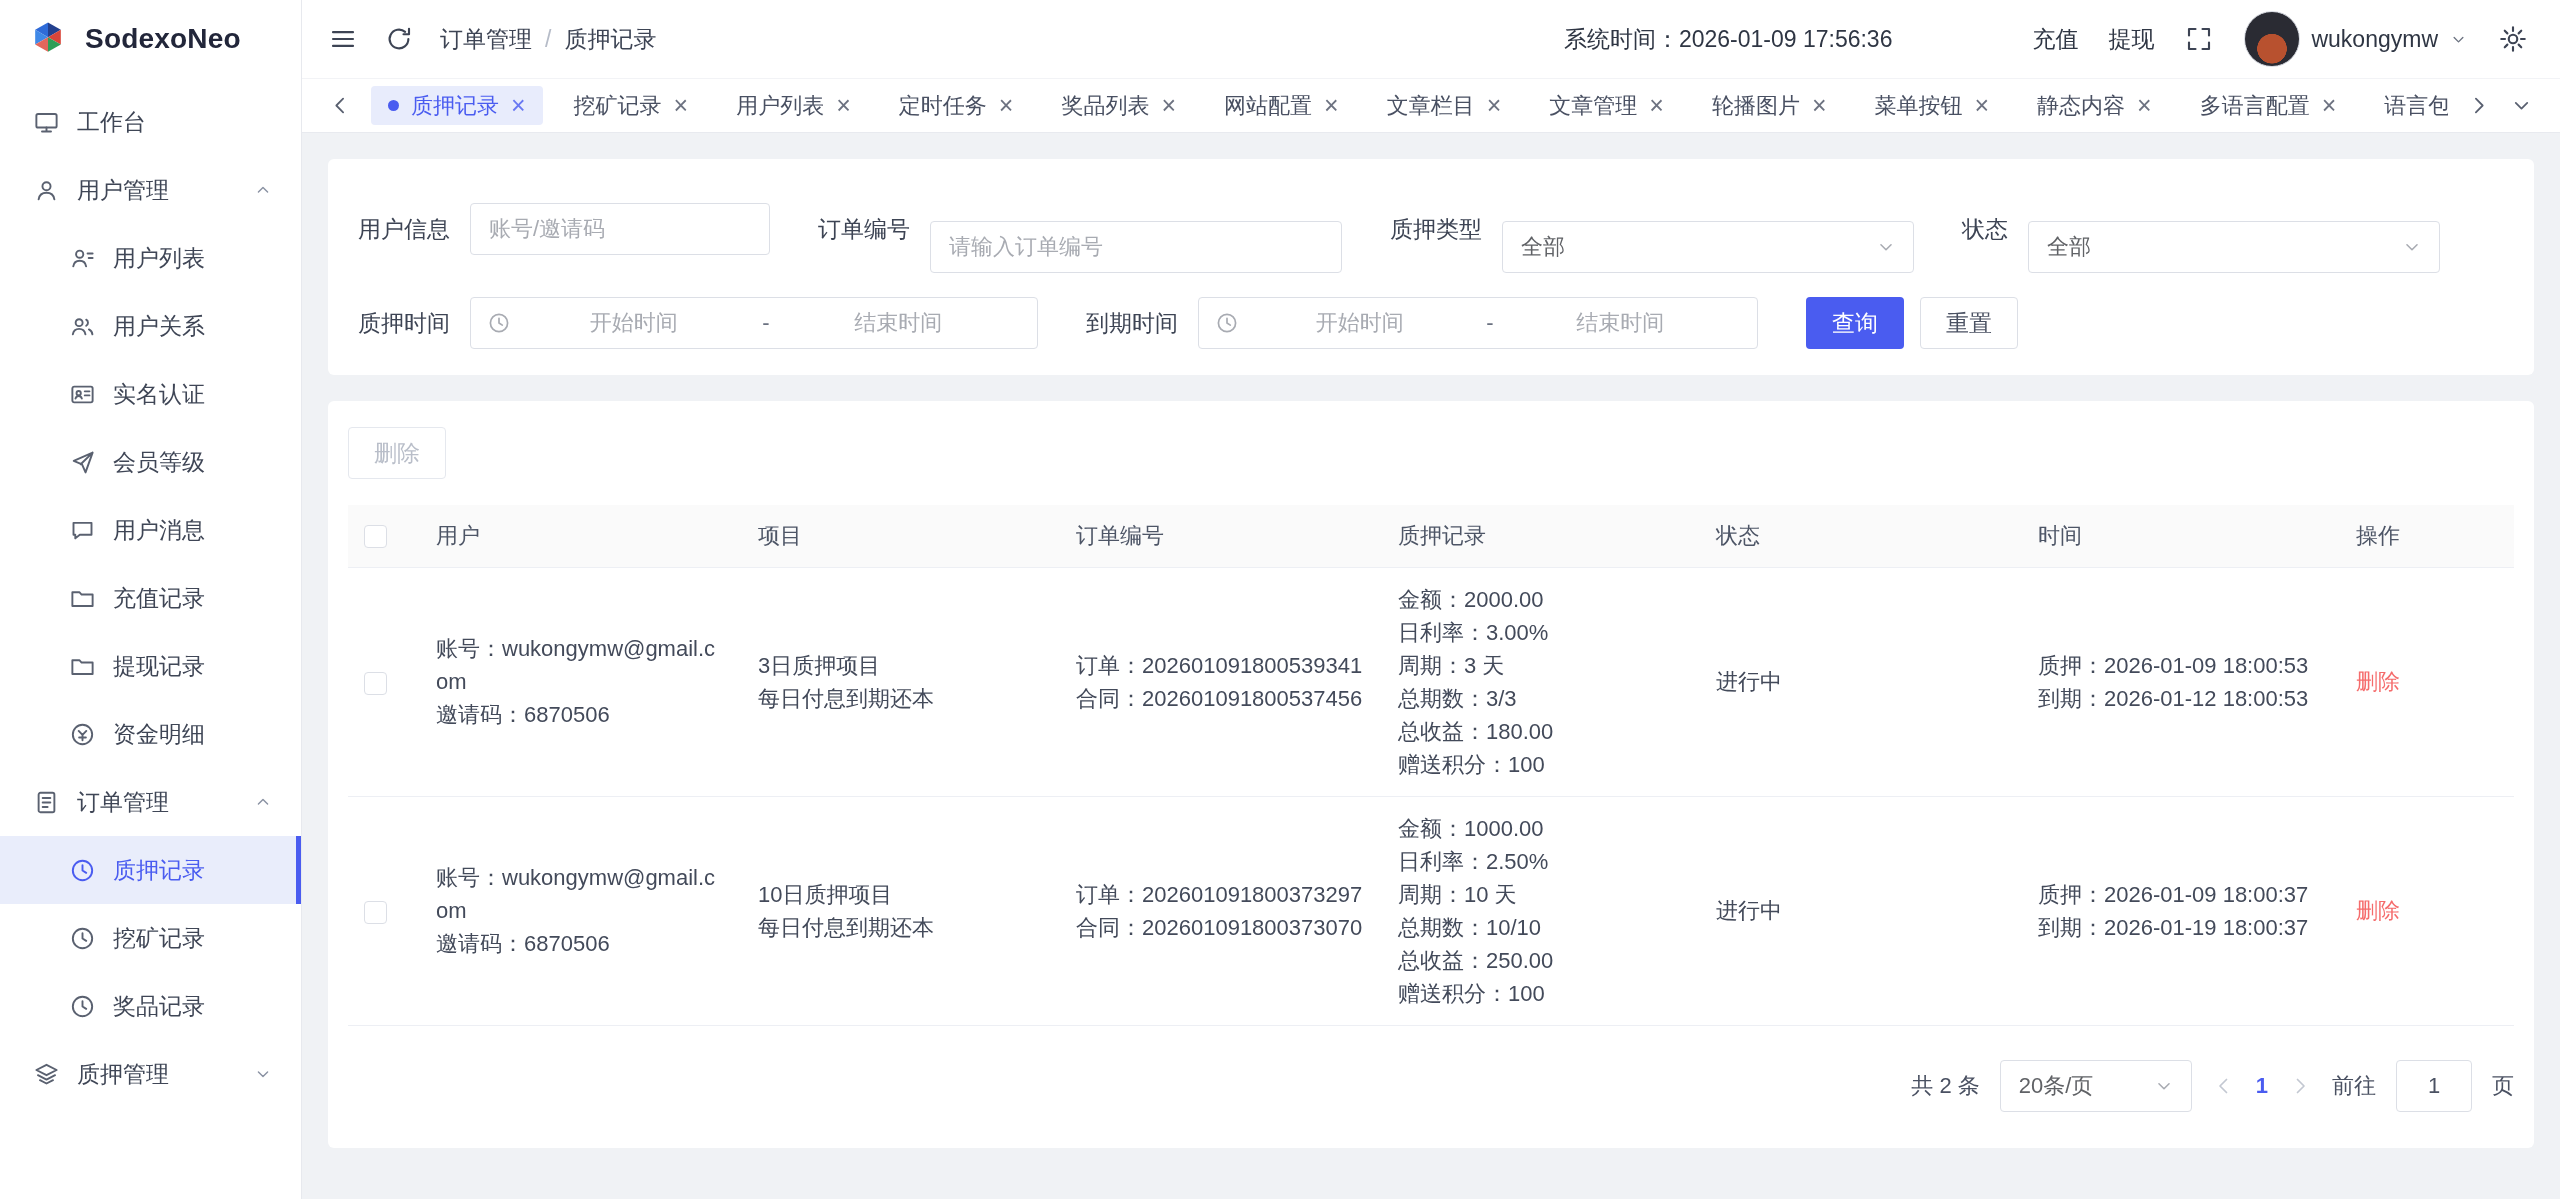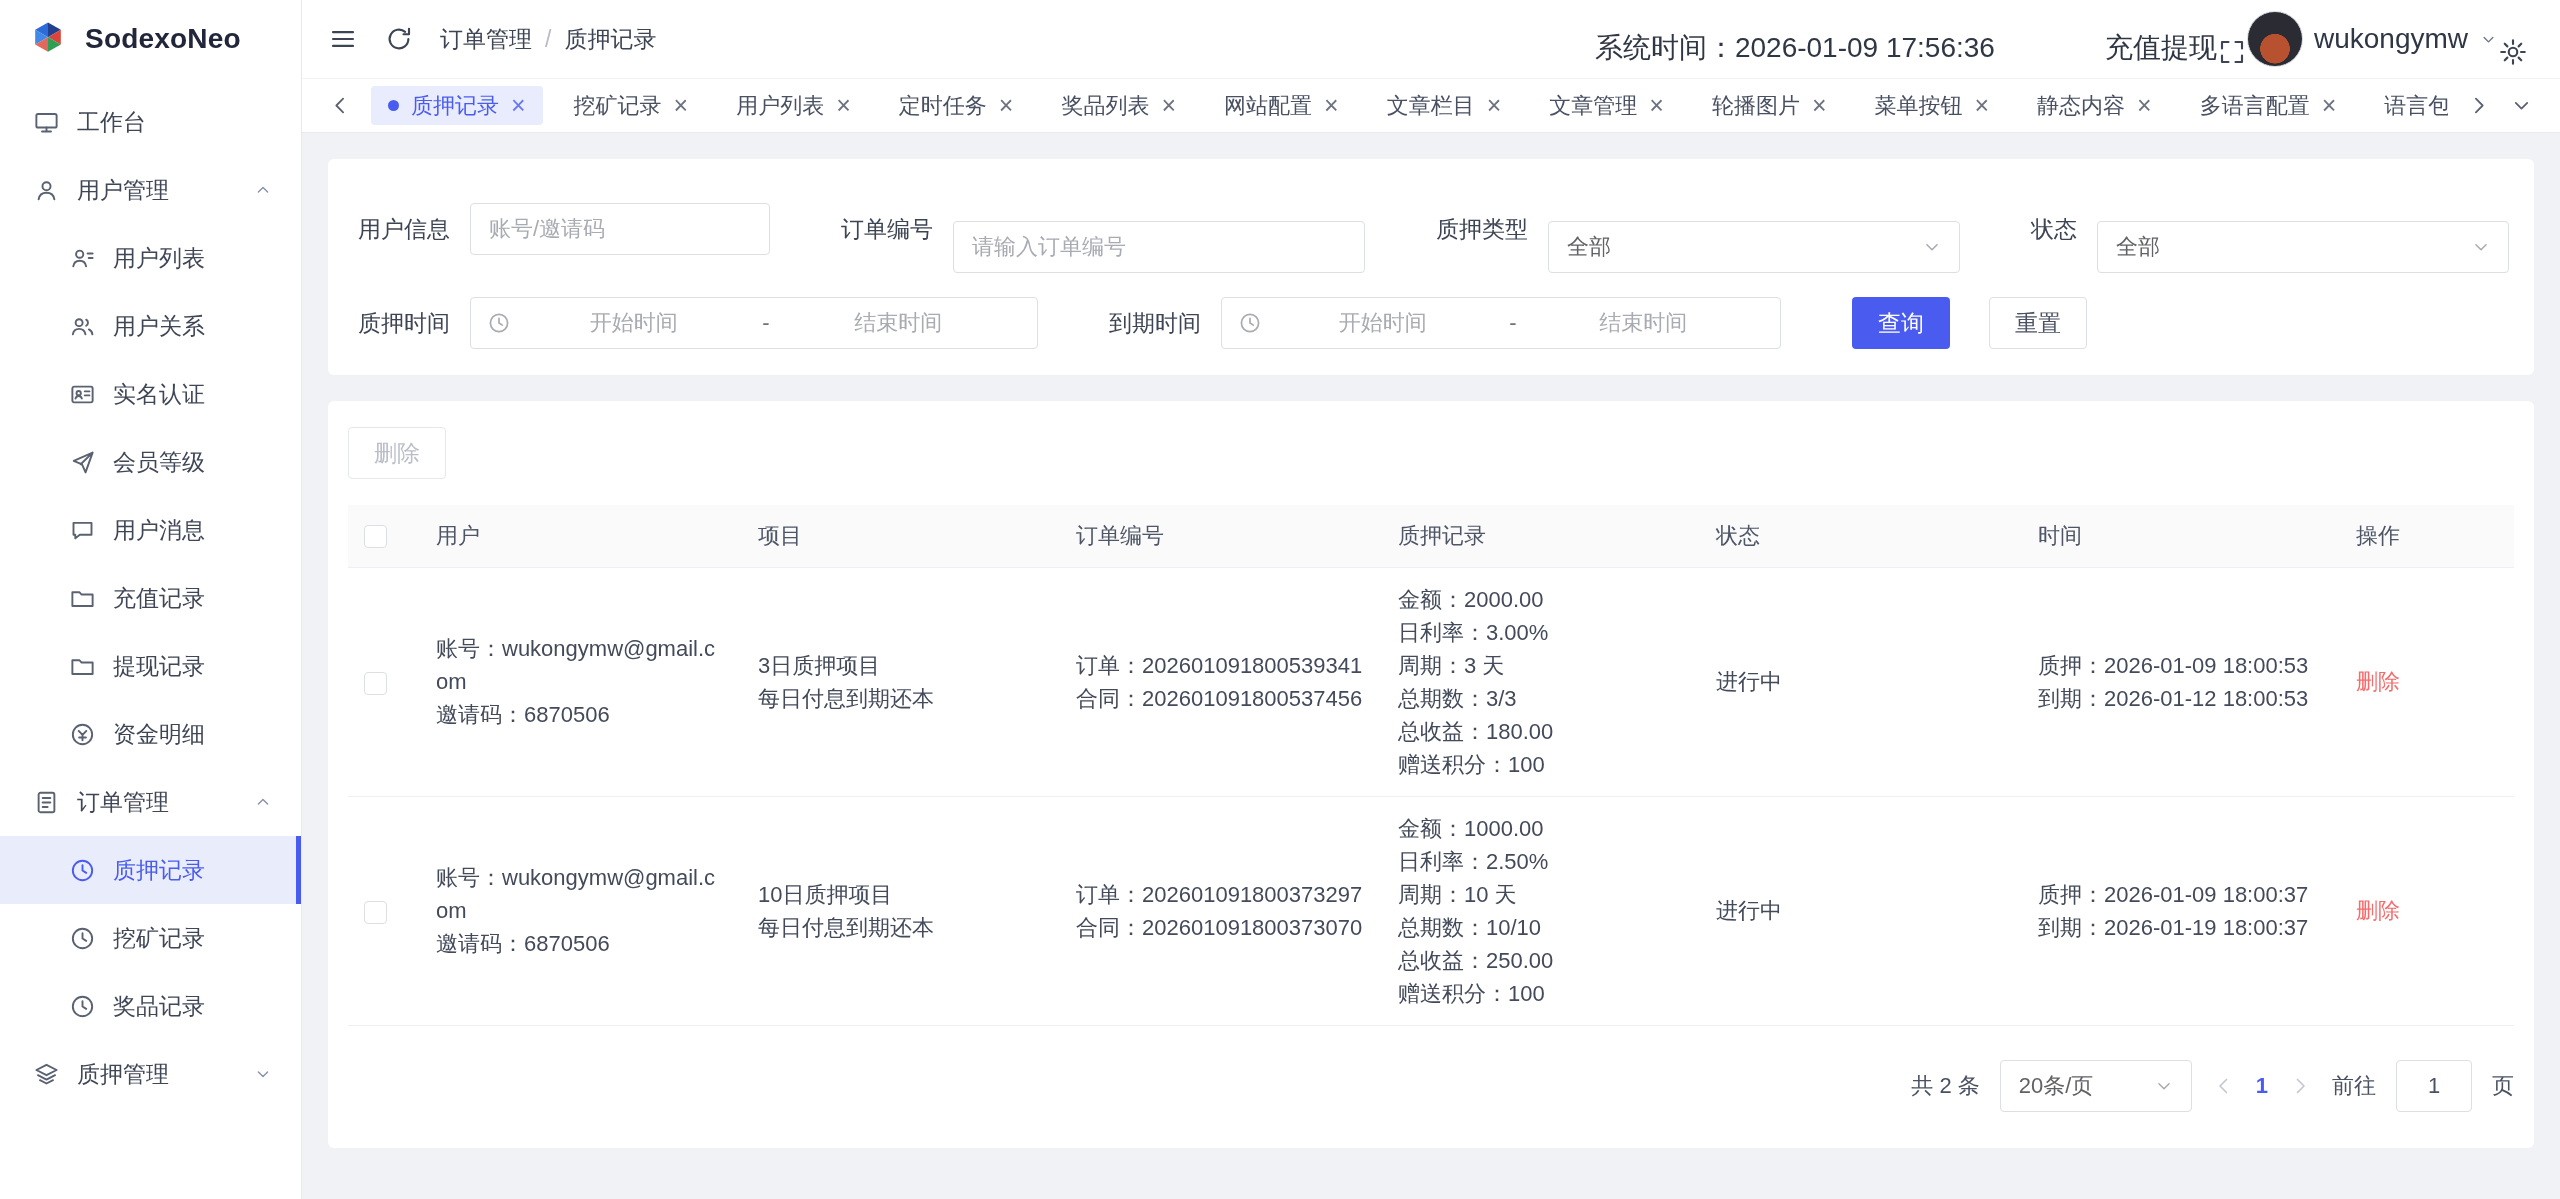--- a/index.html
+++ b/index.html
@@ -29,42 +29,42 @@
   .menu-item.active .ic{color:var(--primary);}
   .menu-item.active::after{content:"";position:absolute;right:0;top:0;bottom:0;width:5px;background:var(--primary);}
 
   
   .right{flex:1;min-width:0;display:flex;flex-direction:column;}
   .topbar{height:78px;background:#fff;display:flex;align-items:center;justify-content:space-between;padding:0 32px 0 26px;flex-shrink:0;}
   .tleft{display:flex;align-items:center;gap:26px;}
   .icon-btn{font-size:30px;color:#3d4454;cursor:pointer;display:flex;align-items:center;}
   .breadcrumb{display:flex;align-items:center;gap:13px;font-size:23px;color:#3d4454;}
   .breadcrumb .sep{color:#b6bcc8;}
-  .tright{display:flex;align-items:flex-end;font-size:28px;color:#2f3644;}
+  .tright{display:flex;align-items:center;gap:30px;font-size:23px;color:#2f3644;}
   .sys-time{margin-right:110px;white-space:nowrap;}
   .hlink{cursor:pointer;white-space:nowrap;}
   .avatar{width:56px;height:56px;border-radius:50%;background:radial-gradient(circle at 50% 68%,#b8512f 0 32%,#2a2b33 33%);border:1px solid #d8dbe2;flex-shrink:0;}
   .user-chip{display:flex;align-items:center;gap:11px;cursor:pointer;}
   .user-chip .chev{font-size:19px;color:#6b7280;display:flex;}
 
   
   .tabbar{height:55px;background:#fff;border-bottom:1px solid #e8eaef;border-top:1px solid #f2f3f6;display:flex;align-items:center;padding:0 26px;gap:18px;flex-shrink:0;}
   .tab-arrow{font-size:25px;color:#596070;cursor:pointer;display:flex;flex-shrink:0;}
   .tab-scroll{display:flex;align-items:center;gap:14px;flex:1;min-width:0;overflow:hidden;}
   .tab{display:flex;align-items:center;gap:12px;height:39px;padding:0 17px;font-size:22px;color:#495062;border-radius:4px;cursor:pointer;white-space:nowrap;}
   .tab .dot{width:11px;height:11px;border-radius:50%;background:var(--primary);}
   .tab.active{background:#e8ecfc;color:var(--primary);}
   .tab .x{font-size:25px;line-height:1;opacity:.8;}
 
   
   .main{flex:1;padding:26px;overflow:hidden;}
   .card{background:#fff;border-radius:6px;}
 
   .search-card{padding:26px 30px;margin-bottom:26px;}
-  .form-row{display:flex;align-items:center;gap:23px;}
+  .form-row{display:flex;align-items:center;}
   .form-row + .form-row{margin-top:24px;}
   .form-item{display:flex;align-items:center;margin-right:48px;}
   .flabel{margin-right:20px;font-size:23px;color:#3d4454;white-space:nowrap;}
   .input{height:52px;border:1px solid #dcdfe6;border-radius:4px;padding:0 18px;font-size:22px;color:#606266;background:#fff;outline:none;font-family:inherit;}
   .input::placeholder{color:#a8abb2;}
   .select{height:52px;border:1px solid #dcdfe6;border-radius:4px;display:flex;align-items:center;justify-content:space-between;padding:0 16px 0 18px;color:#606266;cursor:pointer;background:#fff;font-size:22px;}
   .select .chev{font-size:22px;color:#a8abb2;display:flex;}
   .range{height:52px;border:1px solid #dcdfe6;border-radius:4px;display:flex;align-items:center;padding:0 16px;background:#fff;}
   .range .ricon{font-size:24px;color:#a8abb2;display:flex;flex-shrink:0;}
   .range input{flex:1;border:0;outline:none;text-align:center;font-size:22px;color:#606266;min-width:0;background:transparent;font-family:inherit;}

